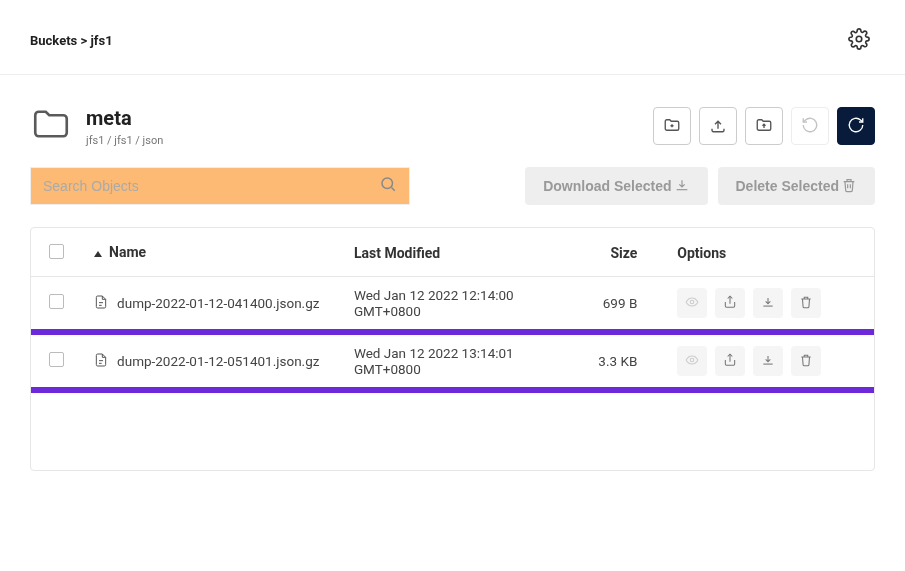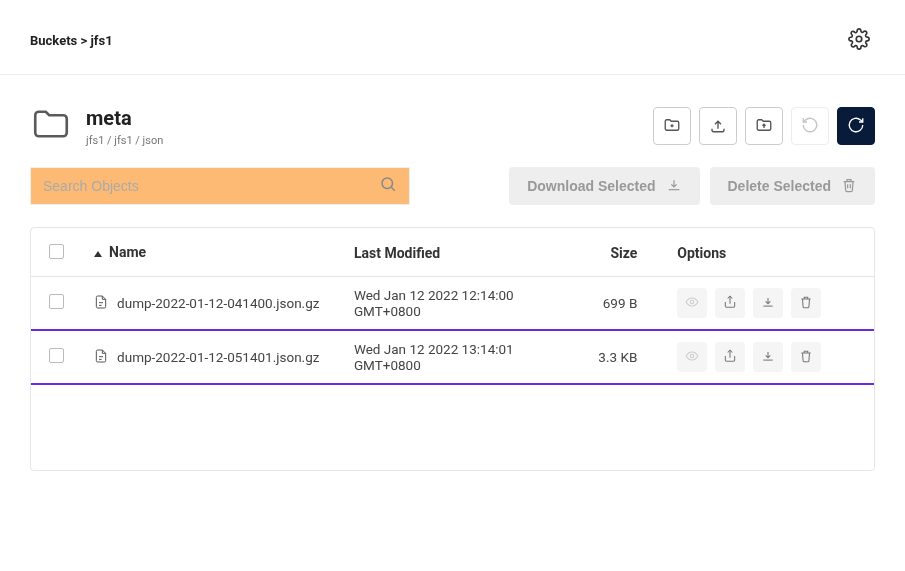--- a/index.html
+++ b/index.html
@@ -98,21 +98,21 @@
   .search-box input::placeholder { color: #aaa; }
   .search-box svg { width: 18px; height: 18px; stroke: #888; stroke-width: 2; fill: none; }
 
   .bulk-actions { display: flex; gap: 10px; }
   .bulk-btn {
     height: 38px;
     padding: 0 18px;
     background: #eee;
     border: none;
     border-radius: 4px;
-    display: flex; align-items: center; gap: 10px;
+    display: flex; align-items: center; gap: 2px;
     color: #999;
     font-size: 14px;
     font-weight: 600;
     cursor: default;
   }
   .bulk-btn svg { width: 16px; height: 16px; stroke: #999; fill: none; stroke-width: 1.8; }
 
   
   .table-wrap {
     margin: 0 30px;
@@ -129,21 +129,21 @@
     font-size: 14px;
     font-weight: 700;
     color: #333;
     padding: 16px 12px 14px 12px;
     border-bottom: 1px solid #e6e6e6;
   }
   tbody td {
     font-size: 13.5px;
     color: #444;
     padding: 10px 12px;
-    border-bottom: 2px solid #6d28d9;
+    border-bottom: 6px solid #6d28d9;
   }
   .col-check { width: 48px; text-align: center; }
   .col-name { width: 250px; }
   .col-mod { width: 230px; }
   .col-size { width: 80px; text-align: right; padding-right: 28px;}
   .col-opt { width: 200px; }
 
   .chk {
     width: 15px; height: 15px;
     border: 1.5px solid #bbb;

